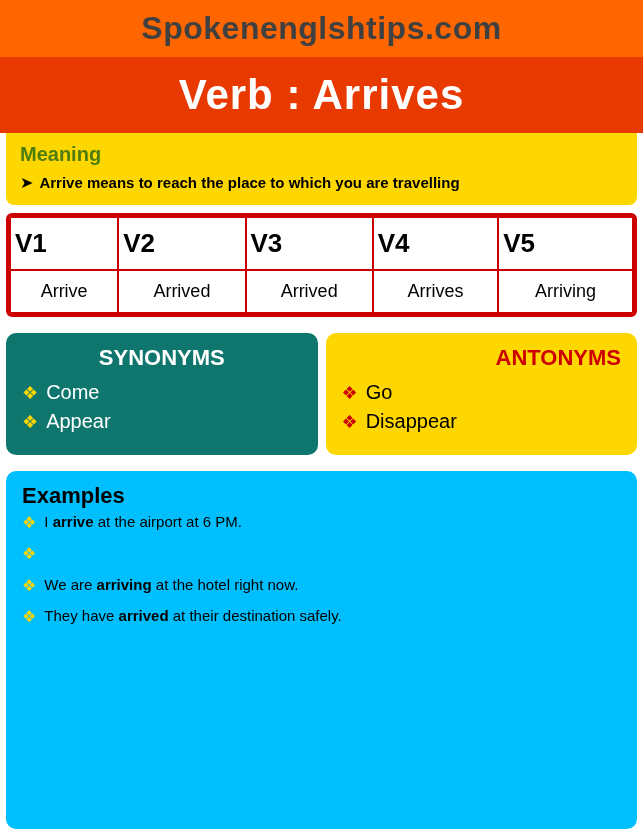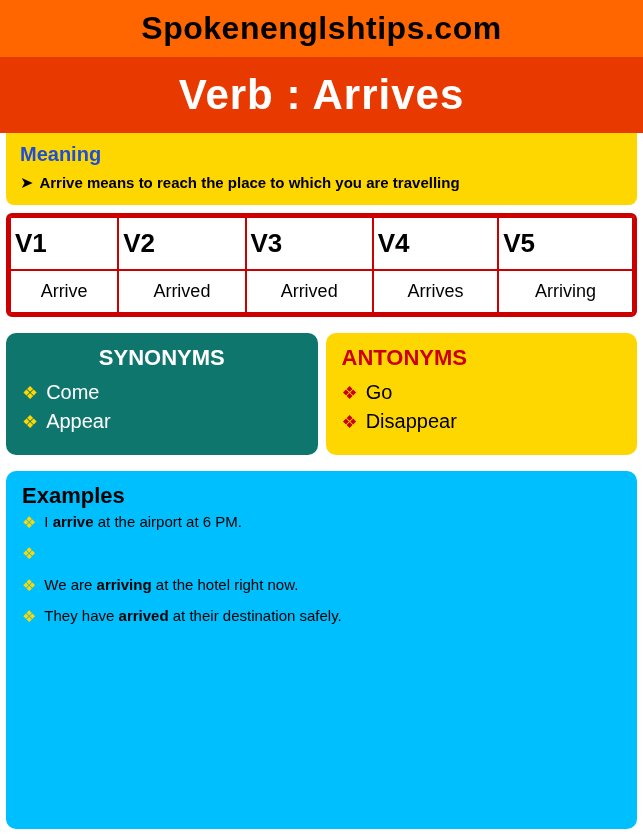--- a/index.html
+++ b/index.html
@@ -24,21 +24,21 @@
     }
 
     
     .header-site {
       background: #FF6600;
       padding: 10px 12px;
       text-align: center;
     }
 
     .header-site-text {
-      color: #000000;
+      color: #404040;
       font-size: 32px;
       font-weight: 900;
       letter-spacing: 0.5px;
     }
 
     
     .header-verb {
       background: #E83A00;
       padding: 14px 12px;
       text-align: center;
@@ -53,21 +53,21 @@
 
     
     .meaning-section {
       background: #FFD700;
       padding: 10px 14px 12px 14px;
       border-radius: 0 0 8px 8px;
       margin: 0 6px;
     }
 
     .meaning-title {
-      color: #1d4ed8;
+      color: #4d7c0f;
       font-size: 20px;
       font-weight: 900;
       margin-bottom: 6px;
     }
 
     .meaning-content {
       display: flex;
       align-items: flex-start;
       gap: 6px;
     }
@@ -145,21 +145,21 @@
       font-size: 22px;
       font-weight: 900;
       text-align: center;
       margin-bottom: 10px;
     }
 
     .ant-title {
       color: #cc0000;
       font-size: 22px;
       font-weight: 900;
-      text-align: left;
+      text-align: right;
       margin-bottom: 10px;
     }
 
     .syn-item {
       display: flex;
       align-items: center;
       gap: 8px;
       color: #fff;
       font-size: 20px;
       font-weight: 400;

